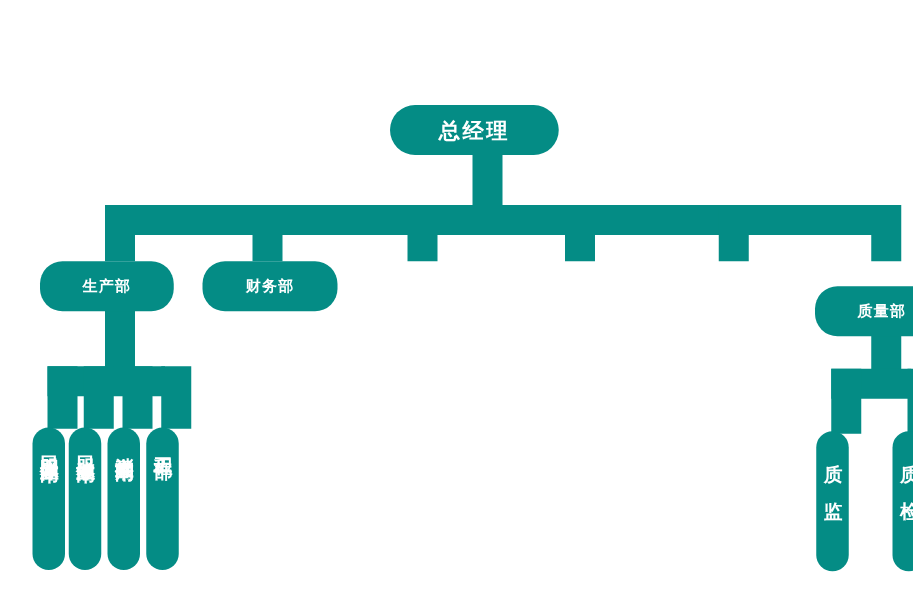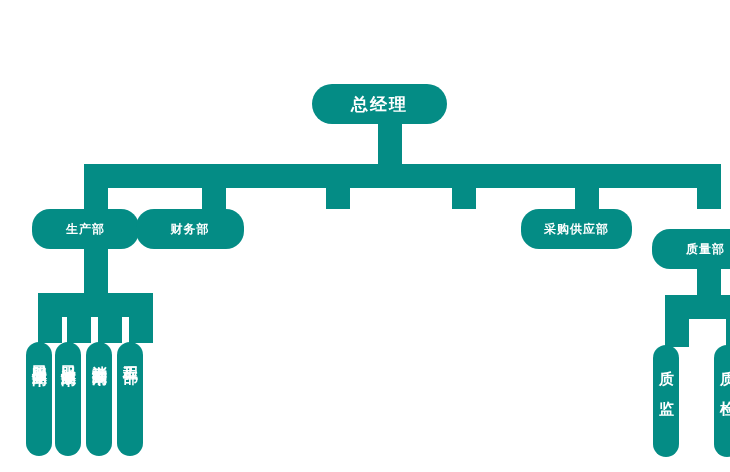--- a/index.html
+++ b/index.html
@@ -30,21 +30,21 @@
   }
   .root {
     left: 288px; top: 60px; width: 135px; height: 40px;
     border-radius: 20px; font-size: 17px; letter-spacing: 2px;
   }
   .dept {
     top: 185px; height: 40px;
     border-radius: 18px; font-size: 12px; letter-spacing: 1px;
   }
   .d0 { left: 8px;   width: 107px; }
-  .d1 { left: 112px; width: 108px; text-align: right; }
+  .d1 { left: 138px; width: 108px; text-align: right; }
   .d2 { left: 250px; width: 107px; }
   .d3 { left: 373px; width: 112px; }
   .d4 { left: 497px; width: 111px; }
   .d5 { left: 628px; width: 107px; margin-top: 20px; }
   .pill {
     width: 26px; border-radius: 13px;
     writing-mode: vertical-rl;
     text-orientation: upright;
     font-size: 15px;
     justify-content: flex-start;
@@ -101,21 +101,20 @@
 
   <div class="line v-qual"></div>
   <div class="line h-qual"></div>
   <div class="line qdrop qd0"></div>
   <div class="line qdrop qd1"></div>
 
   <div class="node root">总经理</div>
 
   <div class="node dept d0">生产部</div>
   <div class="node dept d1">财务部</div>
-  <div class="node dept d4">采购供应部</div>
   <div class="node dept d5">质量部</div>
 
   <div class="node pill pill-l p0">口服固体车间</div>
   <div class="node pill pill-l p1">口服液体车间</div>
   <div class="node pill pill-l p2">消毒剂车间</div>
   <div class="node pill pill-l p3">工程部</div>
 
   <div class="node pill pill-r q0">质监</div>
   <div class="node pill pill-r q1">质检</div>
 

